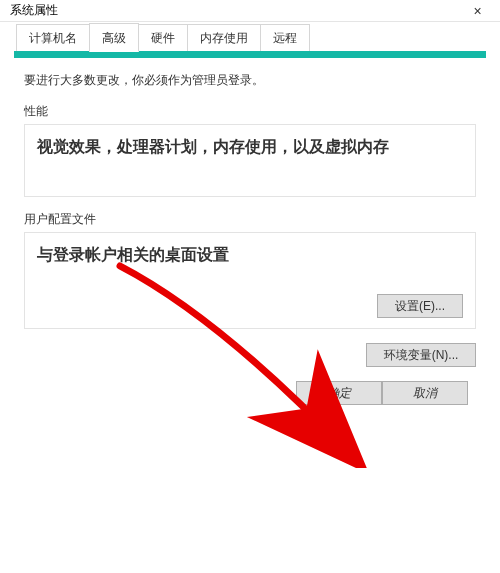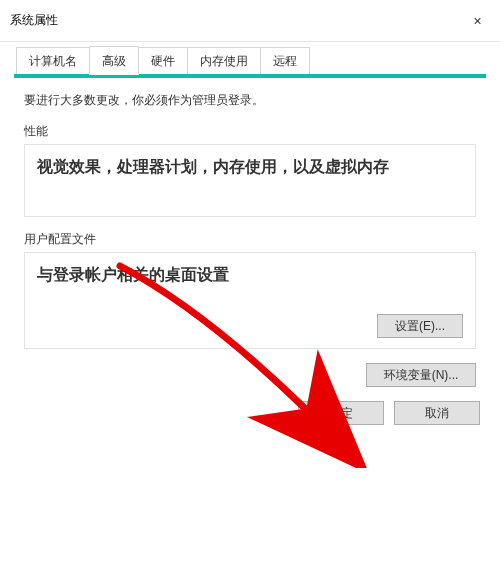--- a/index.html
+++ b/index.html
@@ -1,31 +1,31 @@
 <!DOCTYPE html>
 <html><head>
 <meta charset="utf-8">
 <style>
   * { box-sizing: border-box; font-family: "Microsoft YaHei", "Segoe UI", sans-serif; }
   body { margin: 0; background: #fff; width: 500px; height: 573px; overflow: hidden; }
 
   
   .titlebar {
-    height: 42px; display: flex; align-items: center; justify-content: space-between;
+    height: 22px; display: flex; align-items: center; justify-content: space-between;
     padding: 0 0 0 10px; border-bottom: 1px solid #e5e5e5; font-size: 12px;
   }
   .titlebar .close {
     width: 45px; height: 100%; display: flex; align-items: center; justify-content: center;
     font-size: 14px; color: #333;
   }
 
   
   .tabstrip {
     display: flex; align-items: flex-end; height: 28px; margin: 8px 14px 0 14px;
-    border-bottom: 4px solid #14b8a6; font-size: 12px; position: relative;
+    border-bottom: 7px solid #14b8a6; font-size: 12px; position: relative;
     padding-left: 2px;
   }
   .tab {
     padding: 5px 12px 4px 12px; border: 1px solid #d6d6d6; border-bottom: none;
     background: #fff; margin-right: -1px; position: relative; color: #333;
   }
   .tab.inactive { background: #fff; top: 0; }
   .tab.active {
     background: #fff; top: 1px; z-index: 2;
     border-bottom: 1px solid #fff; padding-top: 6px;
@@ -43,22 +43,23 @@
   }
   .section-desc { font-size: 16px; color: #333; margin-bottom: 28px; font-weight: bold; }
   .btn-row { display: flex; justify-content: flex-end; }
   .btn {
     min-width: 86px; height: 24px; background: #e1e1e1; border: 1px solid #adadad;
     font-size: 12px; display: inline-flex; align-items: center; justify-content: center;
     padding: 0 12px; color: #333;
   }
   .env-row { display: flex; justify-content: flex-end; margin: 4px 24px 0 0; }
   .footer {
-    display: flex; justify-content: flex-end; gap: 10px;
-    padding: 14px 20px 0 0;
+    display: flex; justify-content: flex-end; 
+    padding: 14px 32px 0 0;
+    font-style: italic;
   }
   .footer .btn { min-width: 86px; }
 
   
   .arrow {
     position: absolute; left: 110px; top: 258px; pointer-events: none; z-index: 50;
   }
 </style>
 </head>
 <body>

